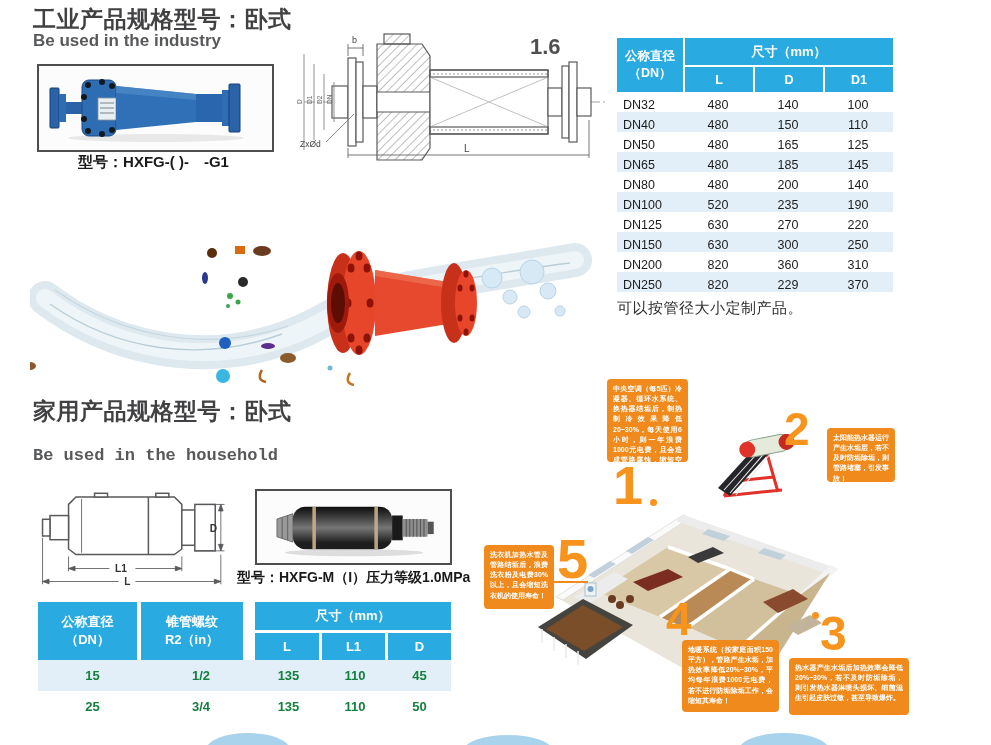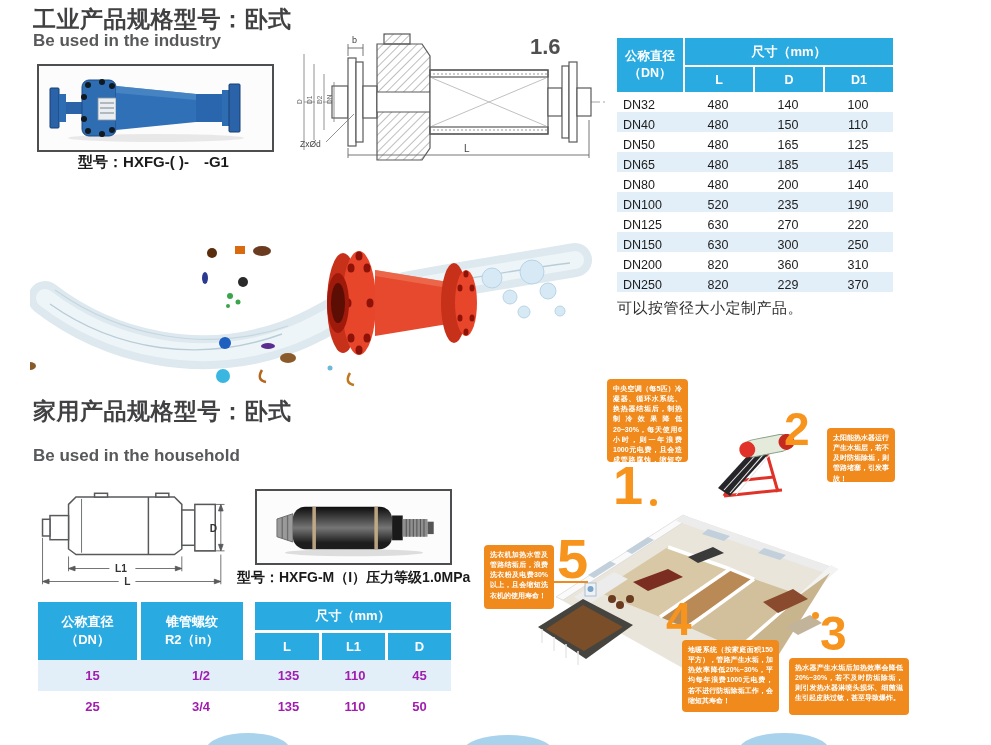--- a/index.html
+++ b/index.html
@@ -28,21 +28,21 @@
   .t2{width:413px;}
   .t2-header{display:flex;}
   .t2-col{height:58px;flex-direction:column;font-size:13px;line-height:1.4;}
   .t2-col1{width:105px;margin-right:4px;}
   .t2-col2{width:108px;margin-right:12px;}
   .t2-right{width:196px;}
   .t2-size{height:28px;margin-bottom:3px;font-size:13px;}
   .t2-subrow{display:flex;height:27px;}
   .t2-sub{font-size:13px;margin-right:3px;}
   .t2-sub.w1{width:64px;}.t2-sub.w2{width:63px;}.t2-sub.w3{width:63px;margin-right:0;}
-  .t2-row{display:flex;height:31px;align-items:center;font-size:13px;font-weight:bold;color:#a21caf;}
+  .t2-row{display:flex;height:31px;align-items:center;font-size:13px;font-weight:bold;color:#15803d;}
   .t2-row.alt{background:#e2eff9;}
   .t2c1{width:109px;text-align:center;}
   .t2c2{width:108px;text-align:center;}
   .t2c3{width:67px;text-align:center;}
   .t2c4{width:66px;text-align:center;}
   .t2c5{width:63px;text-align:center;}
   
   .callout{position:absolute;background:#f08a1d;border-radius:4px;color:#fff;font-size:7px;
            font-weight:bold;line-height:1.45;padding:5px 6px;box-sizing:border-box;overflow:hidden;
            text-align:justify;}
@@ -284,21 +284,21 @@
       <circle cx="462" cy="60" r="10"></circle>
         <circle cx="480" cy="79" r="7"></circle>
       <circle cx="502" cy="54" r="12"></circle>
         <circle cx="494" cy="94" r="6"></circle>
       <circle cx="518" cy="73" r="8"></circle>
         <circle cx="530" cy="93" r="5"></circle>
     </g>
   </svg>
 
   <div class="abs sec-title" style="left:33px;top:399px;">家用产品规格型号：卧式</div>
-  <div class="abs sec-sub" style="left:33px;top:447px;">Be used in the household</div>
+  <div class="abs sec-sub" style="left:33px;top:447px;font-family:Liberation Mono, monospace;">Be used in the household</div>
 
   <svg class="abs" style="left:35px;top:484px;" width="198" height="104" viewBox="0 0 205 112">
     <g fill="#fff" stroke="#58595b" stroke-width="1.6">
       <path d="M40,14 H146 L154,22 V70 L146,76 H40 L32,70 V22 Z"></path>
       <rect x="60" y="10" width="14" height="4"></rect>
       <rect x="126" y="10" width="14" height="4"></rect>
       <line x1="118" y1="14" x2="118" y2="76"></line>
       <line x1="46" y1="16" x2="46" y2="74" stroke-width="0.9"></line>
       <rect x="12" y="34" width="20" height="26"></rect>
       <rect x="4" y="38" width="8" height="18"></rect>

